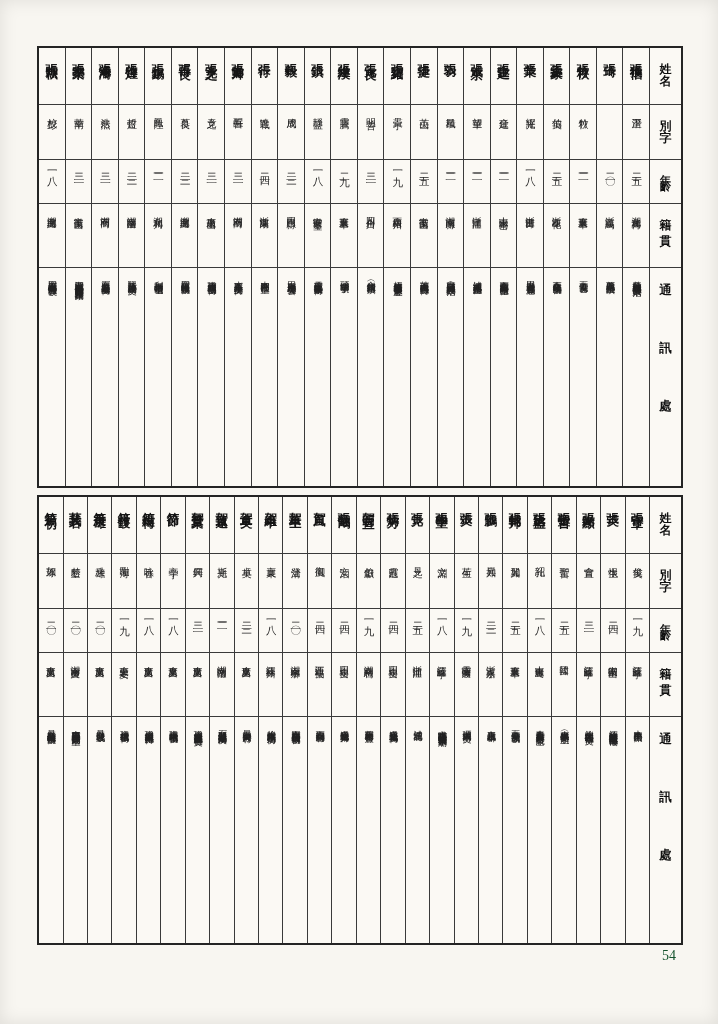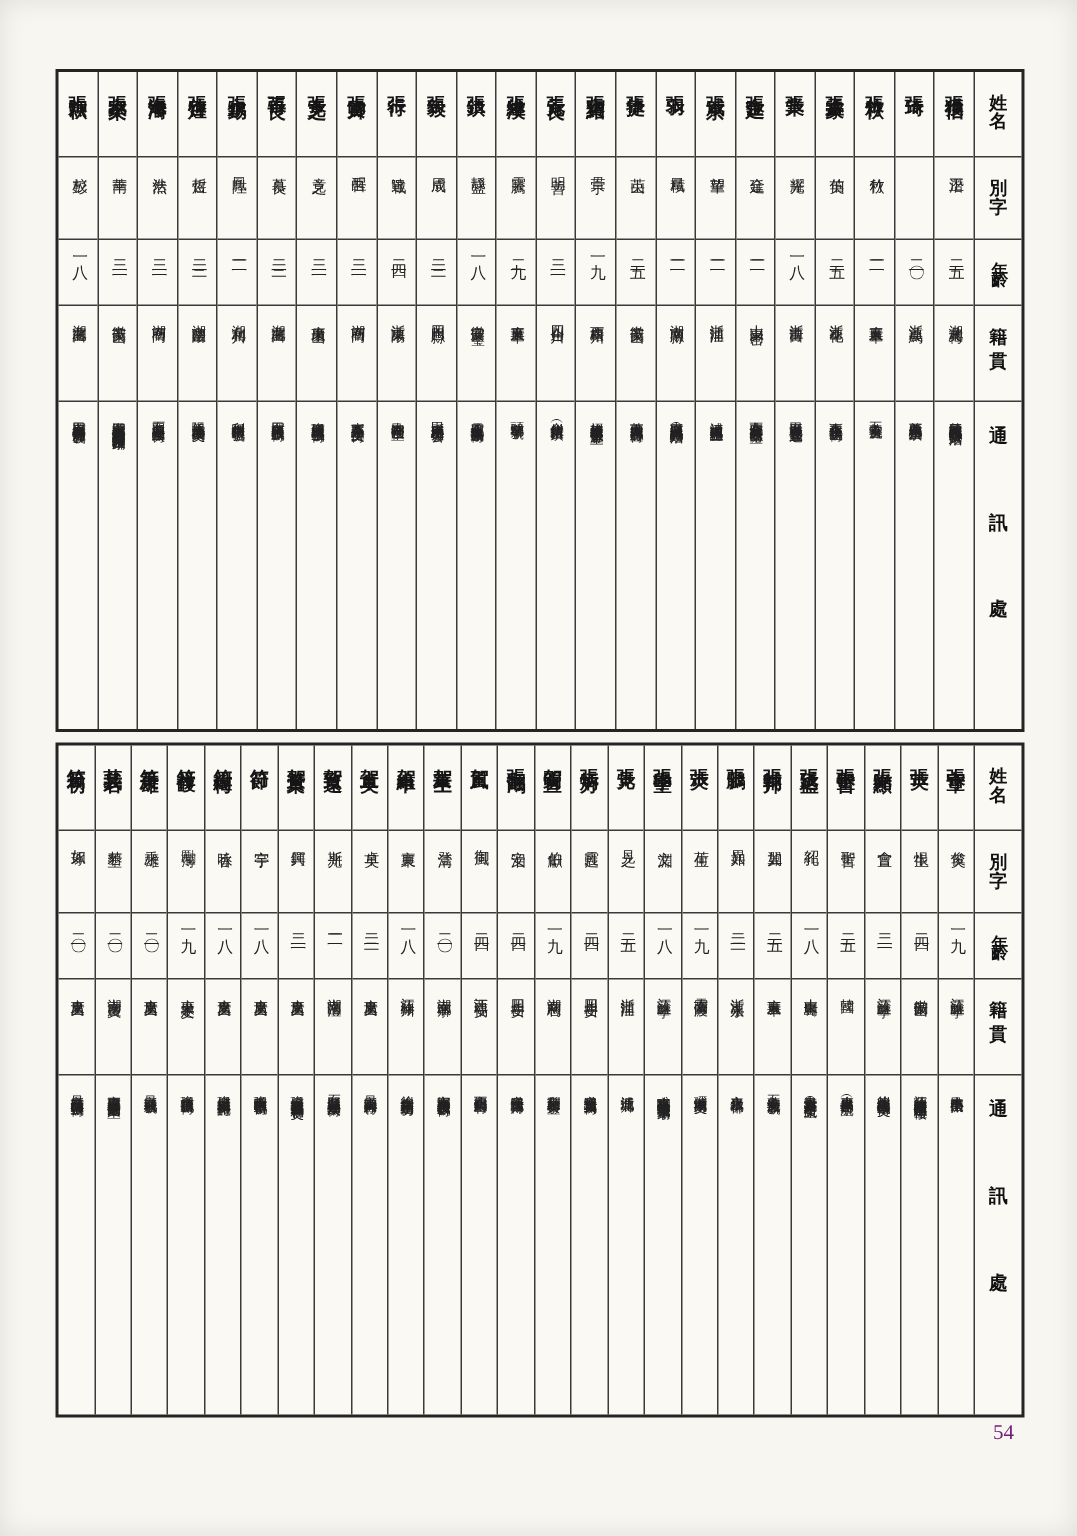--- a/index.html
+++ b/index.html
@@ -71,21 +71,21 @@
   .hdr > span { font-weight: bold; font-size: 12px; color: #111; }
   .hdr-name > span, .hdr-alias > span { letter-spacing: 11px; }
   .hdr-age > span { letter-spacing: 6px; font-size: 11px; }
   .hdr-native > span { letter-spacing: 16px; }
   .hdr-address > span { letter-spacing: 58px; font-size: 12.5px; }
   .page-number {
     position: absolute;
     right: 42px;
     top: 948px;
     font-size: 14px;
-    color: #701a75;
+    color: #14532d;
     font-family: "Liberation Serif", serif;
   }
 </style>
 </head>
 <body>
 
 <div class="table-wrap">
   <section class="reg-table" id="section-0">
       <div class="col header-col">
         <div class="cell hdr hdr-name">

